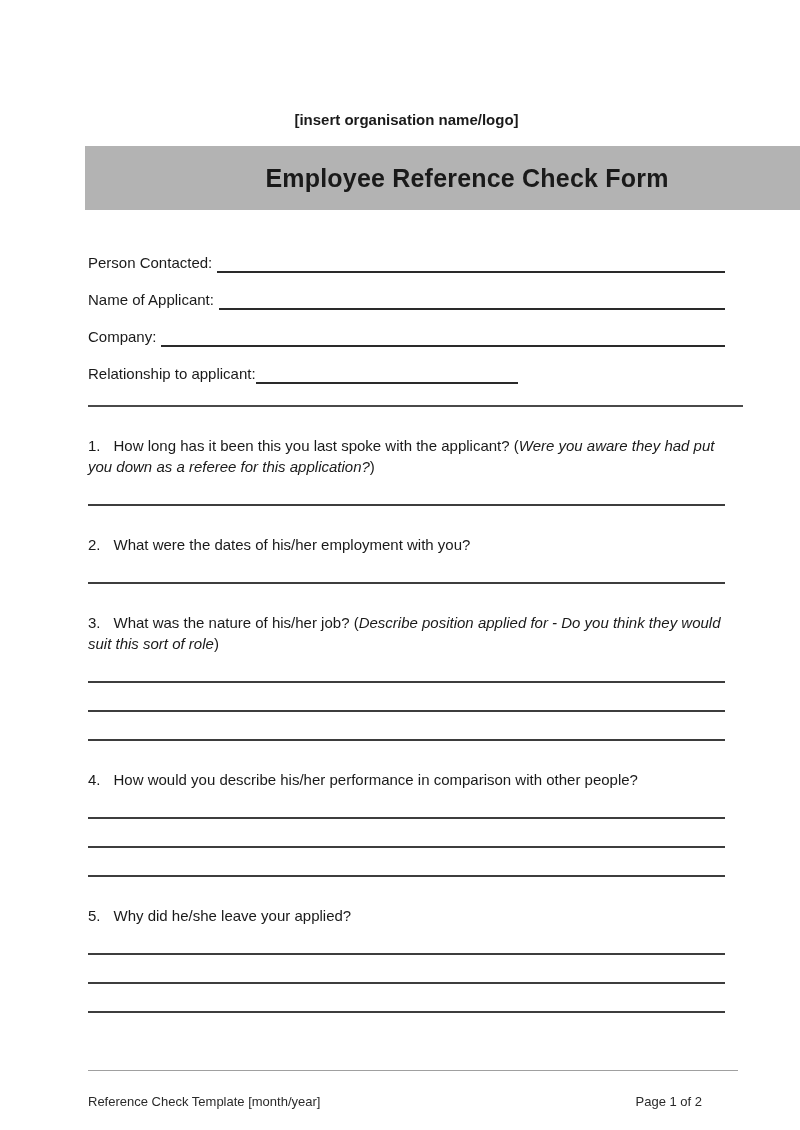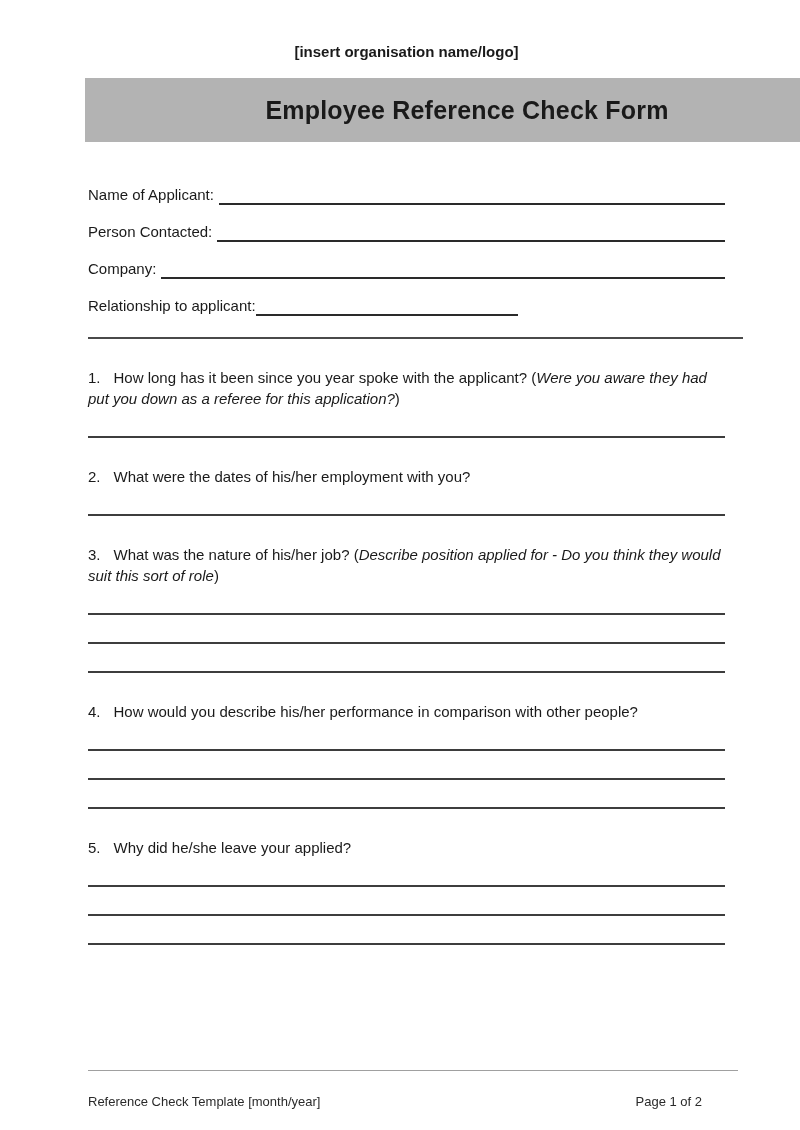--- a/index.html
+++ b/index.html
@@ -6,21 +6,21 @@
   .page {
     position: relative;
     width: 800px;
     height: 1130px;
     background: #ffffff;
     font-family: "Liberation Sans", sans-serif;
     color: var(--text, #1a1a1a);
     overflow: hidden;
   }
   .org-name {
-    padding-top: 42px;
+    padding-top: 110px;
     margin-left: 88px;
     width: 637px;
     text-align: center;
     font-weight: bold;
     font-size: 15px;
     line-height: 20px;
   }
   .title-banner {
     margin-top: 16px;
     margin-left: 85px;
@@ -97,26 +97,26 @@
 
   <div class="title-banner">
     <span>Employee Reference Check Form</span>
   </div>
 
   <div class="content">
 
     <div class="fields">
 
       <div class="field-row">
-        <span class="label">Name of Applicant:</span>
+        <span class="label">Person Contacted:</span>
         <span class="blank grow"></span>
       </div>
 
       <div class="field-row">
-        <span class="label">Person Contacted:</span>
+        <span class="label">Name of Applicant:</span>
         <span class="blank grow"></span>
       </div>
 
       <div class="field-row">
         <span class="label">Company:</span>
         <span class="blank grow"></span>
       </div>
 
 
       <div class="field-row">
@@ -124,21 +124,21 @@
         <span class="blank rel-line"></span>
       </div>
 
     </div>
 
     <div class="divider"></div>
 
     <div class="questions">
 
       <div class="question">
-        <p class="q-text"><span class="q-num">1.</span><span>How long has it been since you year spoke with the applicant? (</span><span class="q-italic">Were you aware they had put you down as a referee for this application?</span><span>)</span></p>
+        <p class="q-text"><span class="q-num">1.</span><span>How long has it been this you last spoke with the applicant? (</span><span class="q-italic">Were you aware they had put you down as a referee for this application?</span><span>)</span></p>
         <div class="answers">
             <div class="answer-line"></div>
           </div>
       </div>
 
       <div class="question">
         <p class="q-text"><span class="q-num">2.</span><span>What were the dates of his/her employment with you?</span><span class="q-italic"></span><span></span></p>
         <div class="answers">
             <div class="answer-line"></div>
           </div>

